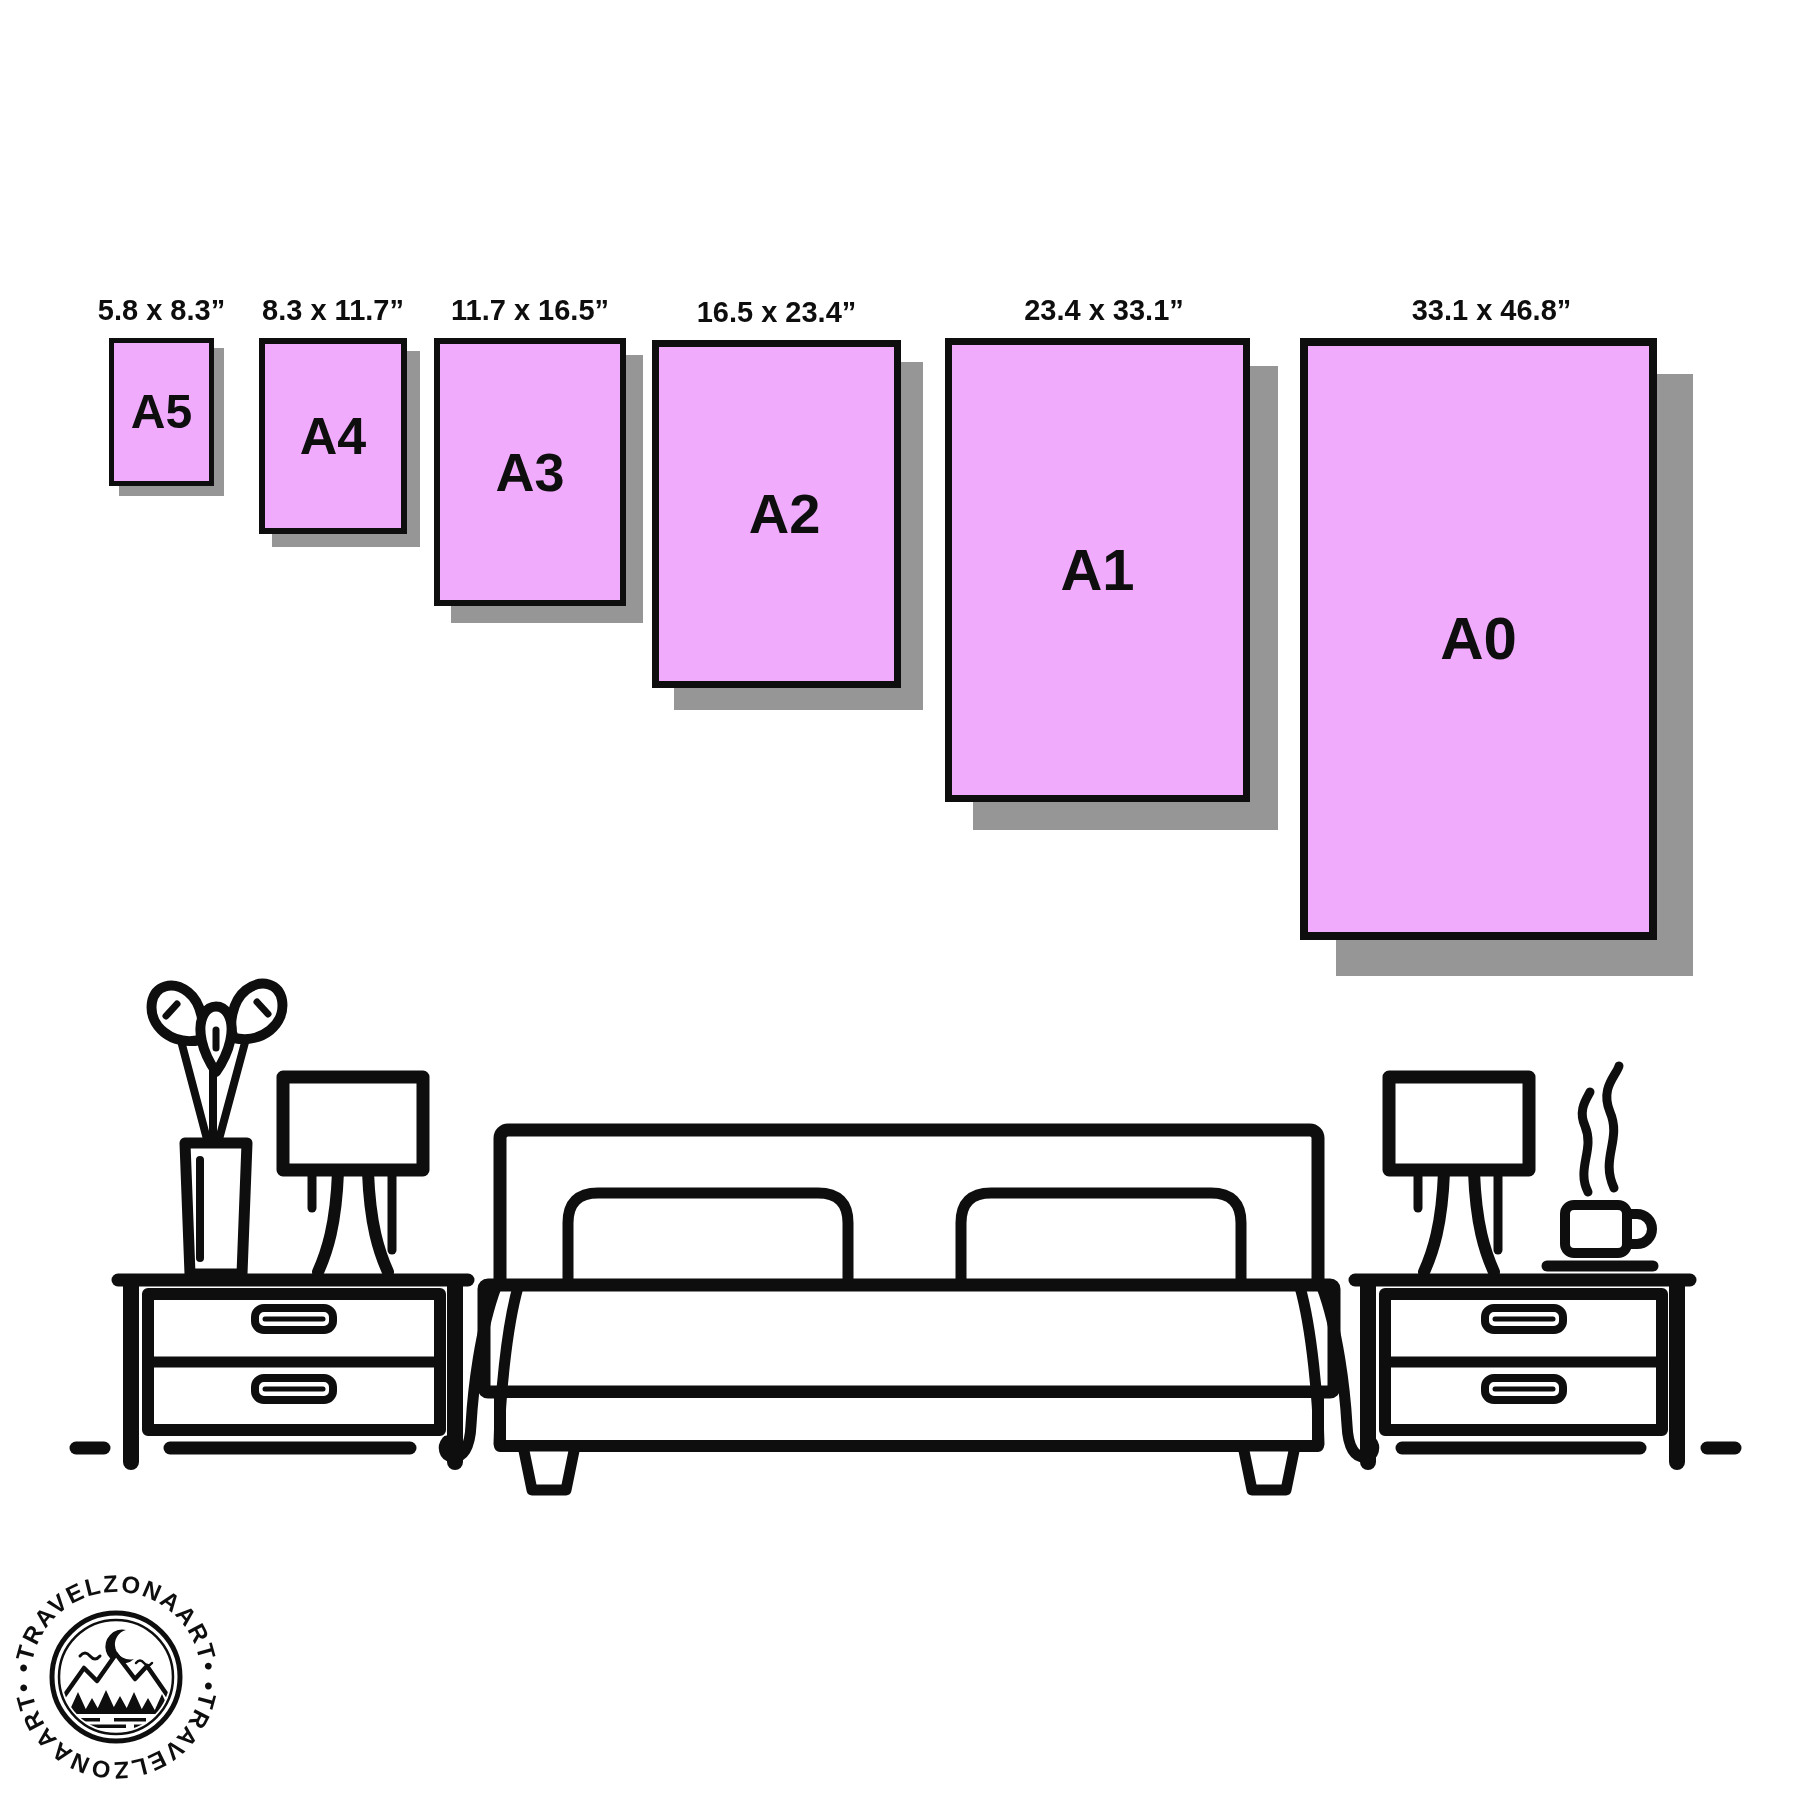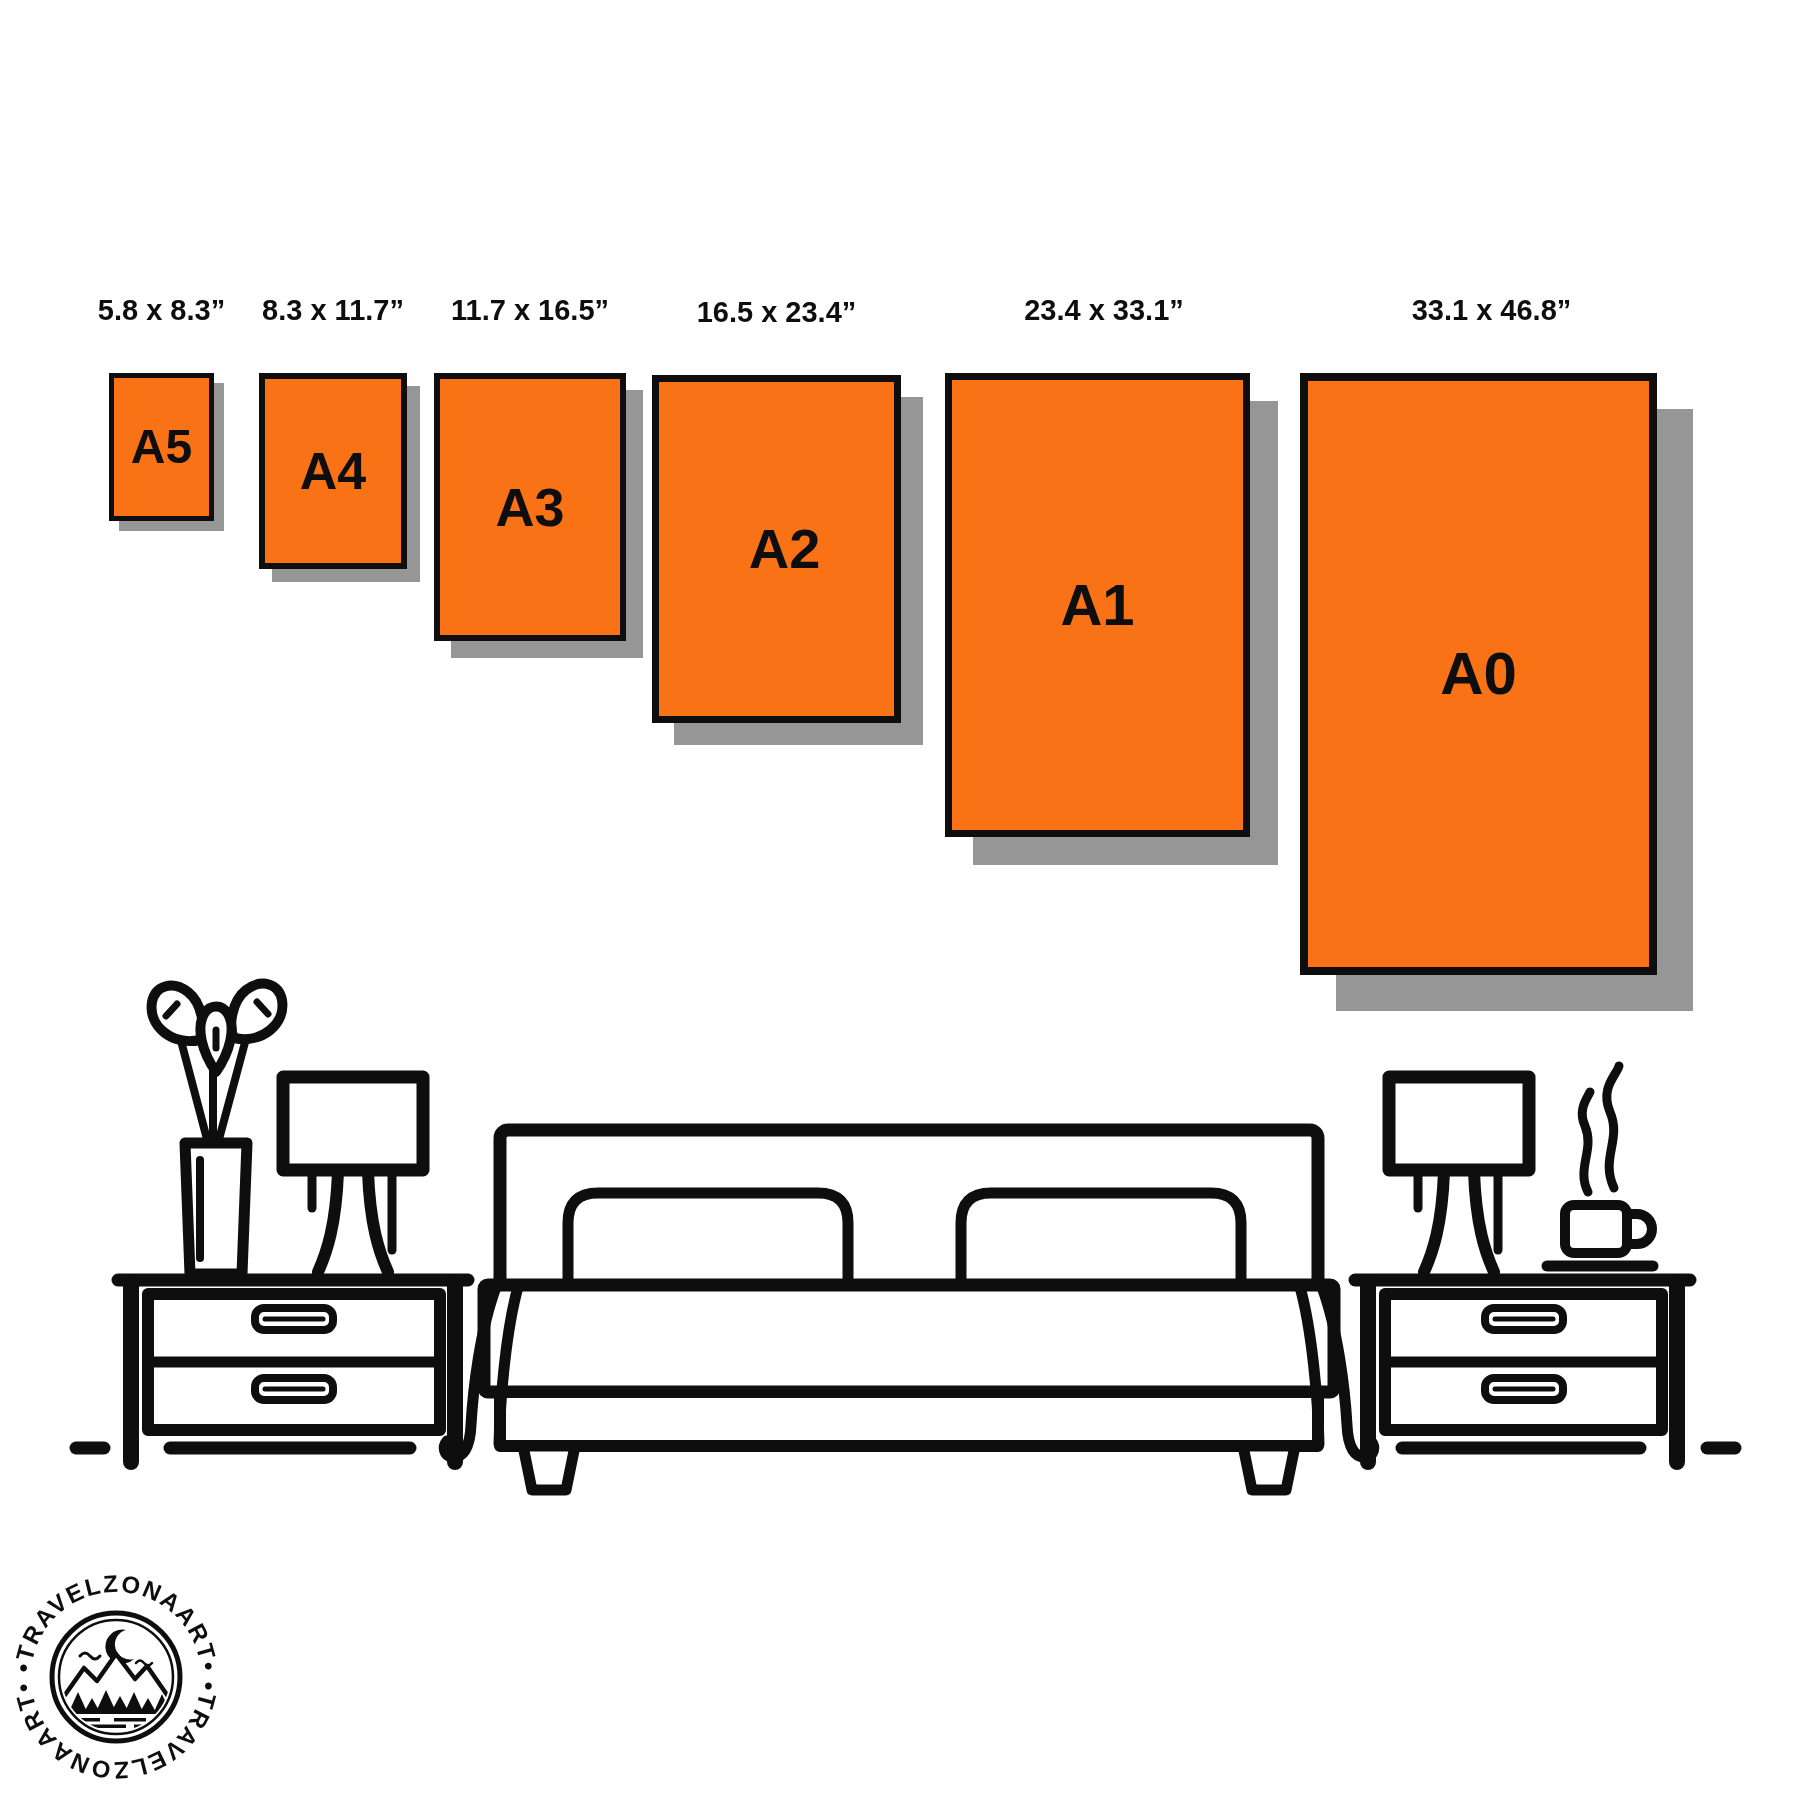--- a/index.html
+++ b/index.html
@@ -3,22 +3,22 @@
 <meta charset="utf-8">
 <style>
   :root{ --ink:#0e0e0e; --shadow:#969696; --bg:#ffffff; }
   html,body{margin:0;padding:0;background:#fff;}
   .canvas{position:relative;width:1800px;height:1800px;background:var(--bg);
           font-family:"Liberation Sans",sans-serif;color:var(--ink);overflow:hidden;}
   .title{position:absolute;top:62px;left:0;width:100%;text-align:center;margin:0;
          font-size:108px;font-weight:800;letter-spacing:1px;}
   .size-caption{position:absolute;transform:translateX(-50%);font-size:29px;font-weight:700;
                 white-space:nowrap;text-align:center;}
-  .frame{position:absolute;background:#f97316;display:flex;align-items:center;justify-content:center;
-         box-sizing:border-box;margin-top:35px;}
+  .frame{position:absolute;background:#f0abfc;display:flex;align-items:center;justify-content:center;
+         box-sizing:border-box;}
   .frame-label{font-weight:700;line-height:1;}
   .website{position:absolute;top:1664px;right:52px;font-size:86px;font-weight:800;letter-spacing:0;}
   .scene{position:absolute;left:0;top:0;width:1800px;height:1800px;}
   .ln{fill:none;stroke:var(--ink);stroke-linecap:round;stroke-linejoin:round;}
   .wh{fill:#ffffff;stroke:var(--ink);stroke-linecap:round;stroke-linejoin:round;}
   .sd{fill:var(--ink);stroke:none;}
   .arc{font-family:"Liberation Sans",sans-serif;font-size:24px;font-weight:700;
        letter-spacing:2px;fill:var(--ink);}
 </style>
 </head>

